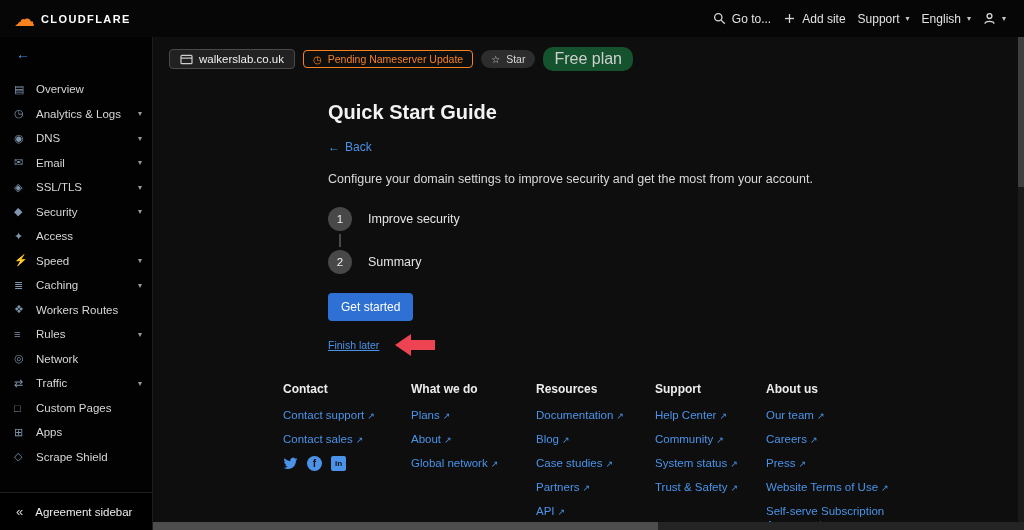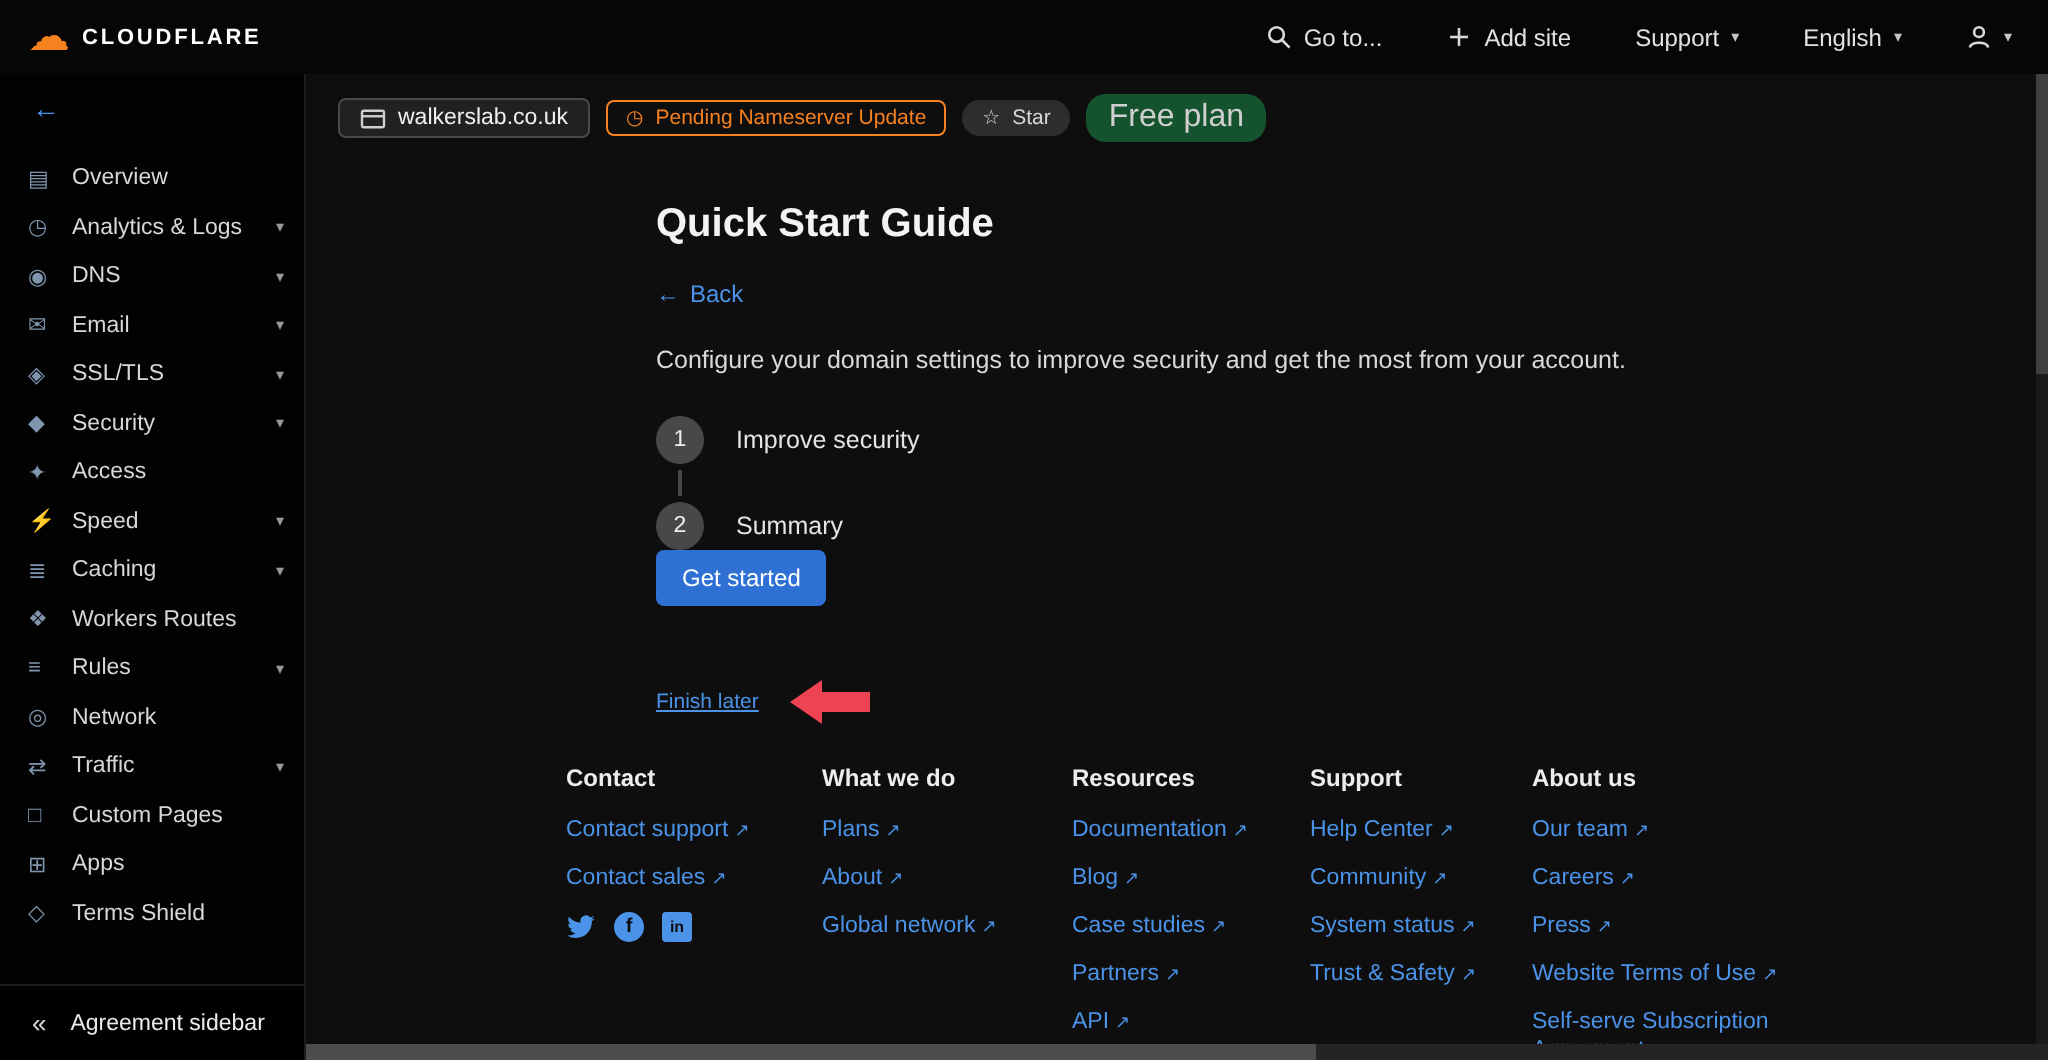--- a/index.html
+++ b/index.html
@@ -6,21 +6,21 @@
   body { background:#000; font-family:"Liberation Sans", sans-serif; }
   .app { width:1024px; height:530px; position:relative; overflow:hidden;
          background:#0e0e0e; display:flex; flex-direction:column; }
 
   
   .topbar { flex:0 0 37px; background:#060606; display:flex; align-items:center;
             justify-content:space-between; padding:0 18px 0 14px; }
   .brand { display:flex; align-items:center; gap:6px; cursor:pointer; }
   .cloud-glyph { color:var(--accent,#f6821f); font-size:21px; line-height:1; }
   .brand-name { color:#fff; font-weight:bold; font-size:11px; letter-spacing:1.4px; }
-  .top-right { display:flex; align-items:center; gap:32px; color:#e2e2e2; font-size:12px; }
+  .top-right { display:flex; align-items:center; gap:12px; color:#e2e2e2; font-size:12px; }
   .top-item { display:flex; align-items:center; gap:6px; cursor:pointer; white-space:nowrap; }
   .chev { font-size:8px; color:#c5c5c5; }
   .ticon { width:13px; height:13px; display:block; }
   .ticon * { stroke:#d8d8d8; stroke-width:1.6; fill:none; }
 
   
   .bodyrow { display:flex; flex:1; min-height:0; }
 
   
   .sidebar { width:153px; background:#020202; display:flex; flex-direction:column;
@@ -57,24 +57,24 @@
   .page-title { margin-top:21px; font-size:20px; font-weight:bold; color:#f3f3f3; }
   .back-link { display:inline-flex; align-items:center; gap:5px; margin-top:16px;
                color:var(--link,#4b93e8); font-size:12px; cursor:pointer; }
   .desc { margin-top:17px; color:#d9d9d9; font-size:12.5px; }
   .steps { margin-top:21px; }
   .step { display:flex; align-items:center; gap:16px; }
   .step-circle { width:24px; height:24px; border-radius:50%; background:#484848; color:#eee;
                  font-size:11.5px; display:flex; align-items:center; justify-content:center; }
   .step-line { width:2px; height:13px; background:#484848; margin:3px 0 3px 11px; }
   .step-label { color:#e4e4e4; font-size:12.5px; }
-  .get-started { display:inline-block; background:var(--button,#2f70d5);
+  .get-started { margin-top:19px; display:inline-block; background:var(--button,#2f70d5);
                  color:#fff; font-size:12px; padding:7px 13px; border-radius:4px;
                  border:none; cursor:pointer; font-family:inherit; }
-  .finish-row { margin-top:37px; display:flex; align-items:center; }
+  .finish-row { margin-top:13px; display:flex; align-items:center; }
   .finish-later { color:var(--link,#4b93e8); font-size:10.5px; text-decoration:underline; cursor:pointer; }
   .red-arrow { margin-left:16px; display:flex; align-items:center; }
   .red-arrow .head { width:0; height:0; border-top:11px solid transparent;
                      border-bottom:11px solid transparent;
                      border-right:16px solid var(--red,#ee4352); }
   .red-arrow .tail { width:24px; height:10px; background:var(--red,#ee4352); }
 
   
   .footer { position:absolute; left:0; right:0; top:345px; padding-left:130px; display:flex; }
   .f-col { flex:0 0 auto; }
@@ -219,21 +219,21 @@
           <span class="si-label">Custom Pages</span>
           <span class="si-chev"></span>
         </div>
         <div class="side-item">
           <span class="si-icon">⊞</span>
           <span class="si-label">Apps</span>
           <span class="si-chev"></span>
         </div>
         <div class="side-item">
           <span class="si-icon">◇</span>
-          <span class="si-label">Terms Shield</span>
+          <span class="si-label">Scrape Shield</span>
           <span class="si-chev"></span>
         </div>
 
       </div>
       <div class="side-collapse">
         <span class="collapse-icon">«</span>
         <span>Agreement sidebar</span>
       </div>
     </div>
 

